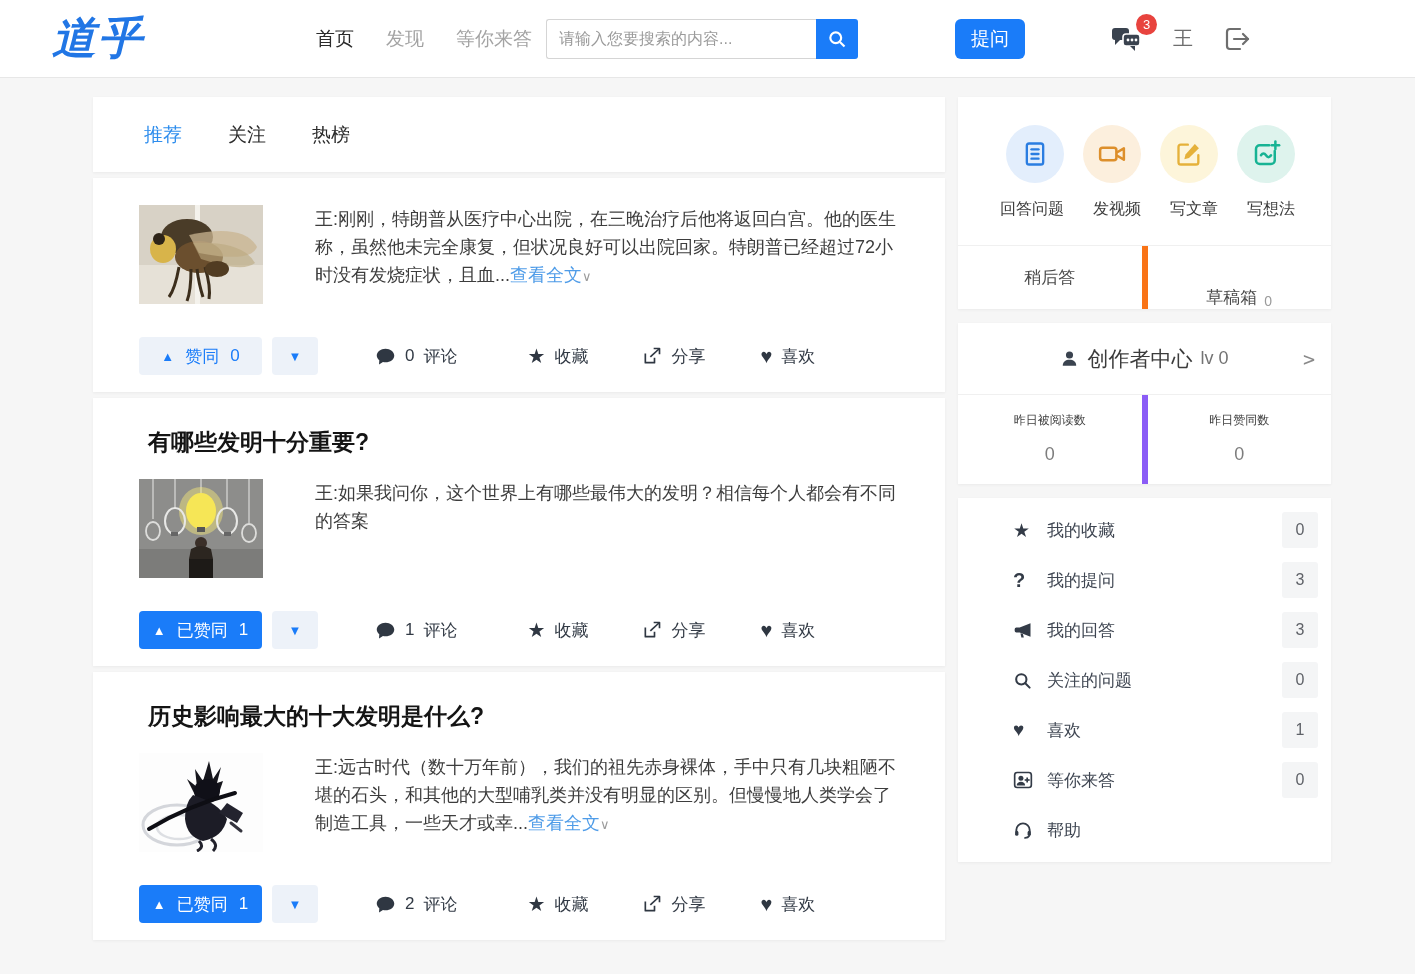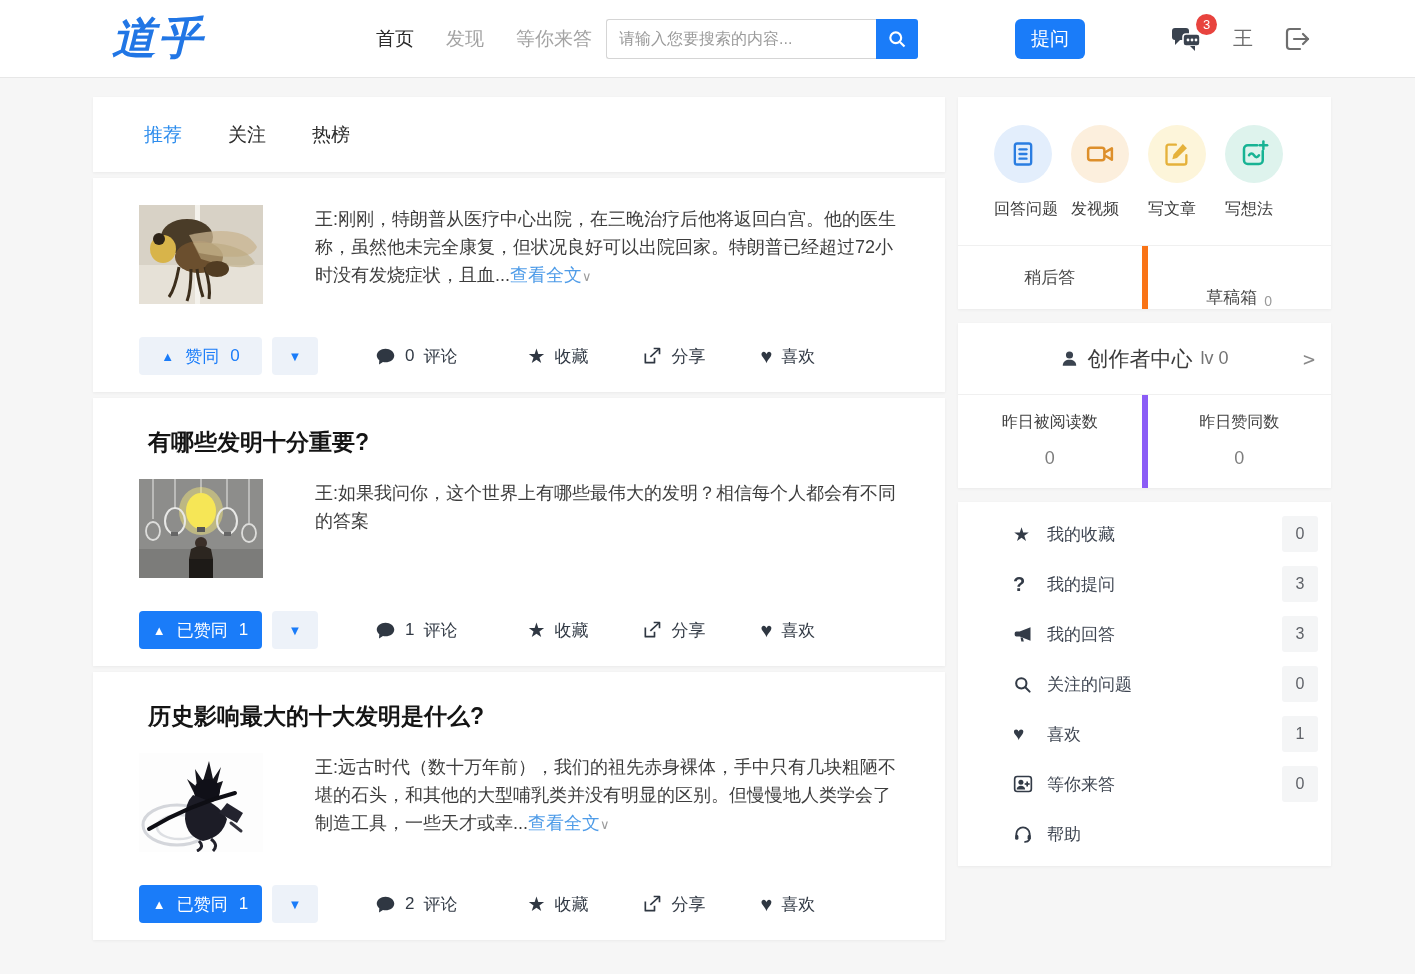--- a/index.html
+++ b/index.html
@@ -1,21 +1,21 @@
 <!DOCTYPE html>
 <html><head>
 <meta charset="utf-8">
 <style>
   * { margin:0; padding:0; box-sizing:border-box; }
   html,body { width:1415px; height:974px; overflow:hidden; background:#f6f6f6;
     font-family:"Liberation Sans", sans-serif; color:#333; }
 
   
   .topbar { height:78px; background:#fff; border-bottom:1px solid #e7e7e7;
-    display:flex; align-items:center; padding-left:112px; }
+    display:flex; align-items:center; padding-left:52px; }
   .logo { font-family:"Liberation Serif", serif; font-style:italic; font-weight:bold;
     font-size:44px; color:#2176e5; letter-spacing:2px; cursor:pointer; }
   .nav { display:flex; gap:32px; margin-left:172px; align-items:center; }
   .nav-item { font-size:19px; color:#a3a3a3; cursor:pointer; white-space:nowrap; }
   .nav-item.active { color:#2b2b2b; }
   .searchbox { display:flex; margin-left:14px; }
   .searchbox input { width:270px; height:40px; border:1px solid #d5d5d5; border-right:none;
     border-radius:3px 0 0 3px; padding:0 12px; font-size:16px; color:#333; outline:none; }
   .searchbox input::placeholder { color:#9b9b9b; }
   .search-btn { width:42px; height:40px; background:#1a7cf9; border:none; border-radius:0 3px 3px 0;
@@ -58,41 +58,41 @@
   .vote-down { width:46px; height:38px; border:none; border-radius:4px; background:#edf2f9;
     color:#1a7cf9; font-size:13px; margin-left:10px; cursor:pointer; }
   .act { display:flex; align-items:center; gap:9px; font-size:17px; color:#323a45; cursor:pointer; }
   .act svg { flex:0 0 auto; }
   .act .glyph { font-size:20px; color:#2f3742; line-height:1; }
   .ml1{margin-left:57px}.ml2{margin-left:70px}.ml3{margin-left:54px}.ml4{margin-left:55px}
 
   
   .side-card { background:#fff; box-shadow:0 1px 3px rgba(0,0,0,.05); margin-bottom:14px; }
   .creator-actions { display:flex; justify-content:space-between; padding:28px 36px 0 36px; }
-  .ca-item { display:flex; flex-direction:column; align-items:flex-start; cursor:pointer; width:70px; }
+  .ca-item { display:flex; flex-direction:column; align-items:flex-end; cursor:pointer; width:70px; }
   .ca-circle { width:58px; height:58px; border-radius:50%; display:flex; align-items:center; justify-content:center; }
   .ca-label { margin-top:16px; font-size:16px; color:#3c3c3c; white-space:nowrap; }
   .tint-blue{background:#e3eefc;color:#2a7de1}.tint-orange{background:#fcefdd;color:#dd8f2b}
   .tint-yellow{background:#fdf5da;color:#e5b13a}.tint-teal{background:#def3ed;color:#17b394}
   .split-row { display:flex; border-top:1px solid #f0f0f0; margin-top:25px; height:64px; }
   .split-cell { flex:1; display:flex; align-items:center; justify-content:center; font-size:17px;
     color:#4a4a4a; cursor:pointer; gap:7px; }
   .split-cell + .split-cell { border-left:6px solid #f97316;align-items:flex-end; }
   .count-sm { font-size:14px; color:#9a9a9a; }
 
   .creator-center { height:71px; display:flex; align-items:center; justify-content:center;
     position:relative; cursor:pointer; gap:8px; }
   .cc-label { font-size:21px; color:#3c3c3c; }
   .cc-level { font-size:18px; color:#737373; }
   .cc-chev { position:absolute; right:16px; color:#8a8a8a; font-size:20px;
     font-family:"DejaVu Sans Mono", monospace; }
   .stats-row { display:flex; border-top:1px solid #f0f0f0; }
   .stat { flex:1; padding:17px 0 19px; text-align:center; }
   .stat + .stat { border-left:6px solid #8b5cf6; }
-  .stat-label { font-size:16px; color:#3f3f3f; }
+  .stat-label { font-size:12px; color:#3f3f3f; }
   .stat-value { font-size:18px; color:#7d7d7d; margin-top:15px; }
 
   .menu { padding:7px 0; }
   .menu-item { height:50px; display:flex; align-items:center; padding:0 13px 0 55px; cursor:pointer; }
   .menu-icon { width:34px; color:#333b47; display:flex; align-items:center; font-size:19px; }
   .menu-icon .q { font-weight:bold; font-size:20px; }
   .menu-label { font-size:17px; color:#3f4652; }
   .menu-badge { margin-left:auto; width:36px; height:36px; background:#f4f5f6; border-radius:3px;
     color:#5f6268; font-size:16px; display:flex; align-items:center; justify-content:center; }
   .menu-badge.hidden { visibility:hidden; }

